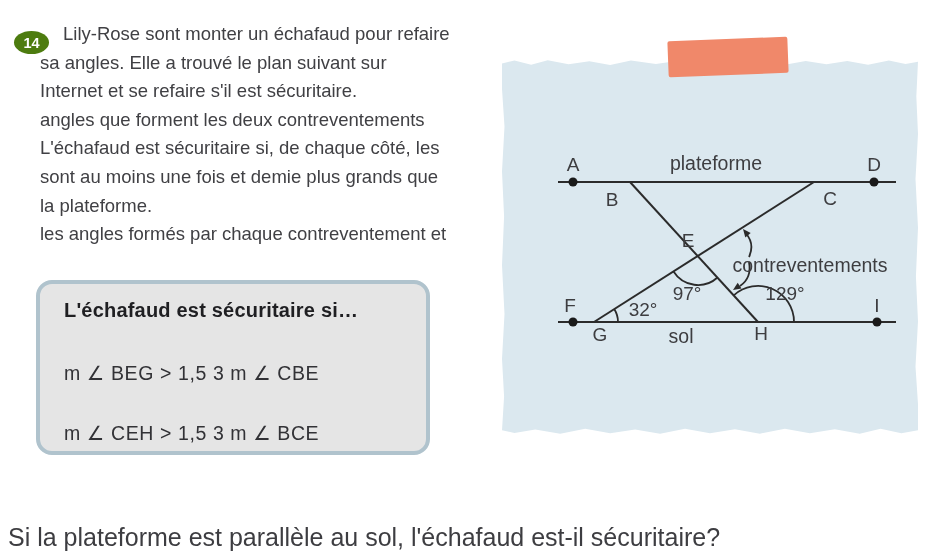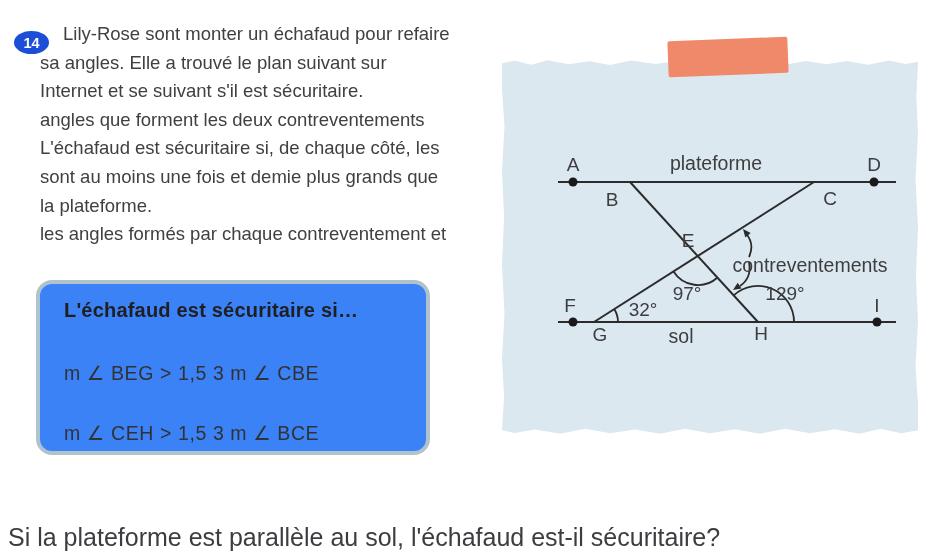--- a/index.html
+++ b/index.html
@@ -10,30 +10,30 @@
 
   
   .problem{
     position:absolute;left:40px;top:20px;width:430px;
     font-size:18.5px;line-height:28.6px;color:#404044;
   }
   .problem .line{white-space:nowrap;}
   .problem .line.first{padding-left:23px;}
   .badge{
     position:absolute;left:14px;top:31px;width:35px;height:23px;
-    background:#1d4ed8;border-radius:50%;
+    background:#4d7c0f;border-radius:50%;
     display:flex;align-items:center;justify-content:center;
     color:#ffffff;font-weight:bold;font-size:14.5px;
   }
 
   
   .condition-box{
     position:absolute;left:36px;top:280px;width:394px;height:175px;
     box-sizing:border-box;border:4px solid #b0c3cd;border-radius:16px;
-    padding:15px 24px 0 24px;background:#3b82f6;
+    padding:15px 24px 0 24px;background:#e5e5e5;
   }
   .condition-box .title{
     font-size:20px;font-weight:bold;color:#1f1f22;letter-spacing:.2px;
   }
   .condition-box .cond{
     font-size:19.5px;color:#323236;letter-spacing:.6px;
   }
   .condition-box .cond.c1{margin-top:40px;}
   .condition-box .cond.c2{margin-top:37px;}
 
@@ -71,21 +71,21 @@
 </head>
 <body>
 
 <div class="badge">
   <span>14</span>
 </div>
 
 <div class="problem">
   <div class="line first">Lily-Rose sont monter un échafaud pour refaire</div>
   <div class="line">sa angles. Elle a trouvé le plan suivant sur</div>
-  <div class="line">Internet et se suivant s'il est sécuritaire.</div>
+  <div class="line">Internet et se refaire s'il est sécuritaire.</div>
   <div class="line">angles que forment les deux contreventements</div>
   <div class="line">L'échafaud est sécuritaire si, de chaque côté, les</div>
   <div class="line">sont au moins une fois et demie plus grands que</div>
   <div class="line">la plateforme.</div>
   <div class="line">les angles formés par chaque contreventement et</div>
 </div>
 
 <div class="condition-box">
   <div class="title">L'échafaud est sécuritaire si…</div>
   <div class="cond c1">m ∠ BEG &gt; 1,5 3 m ∠ CBE</div>

